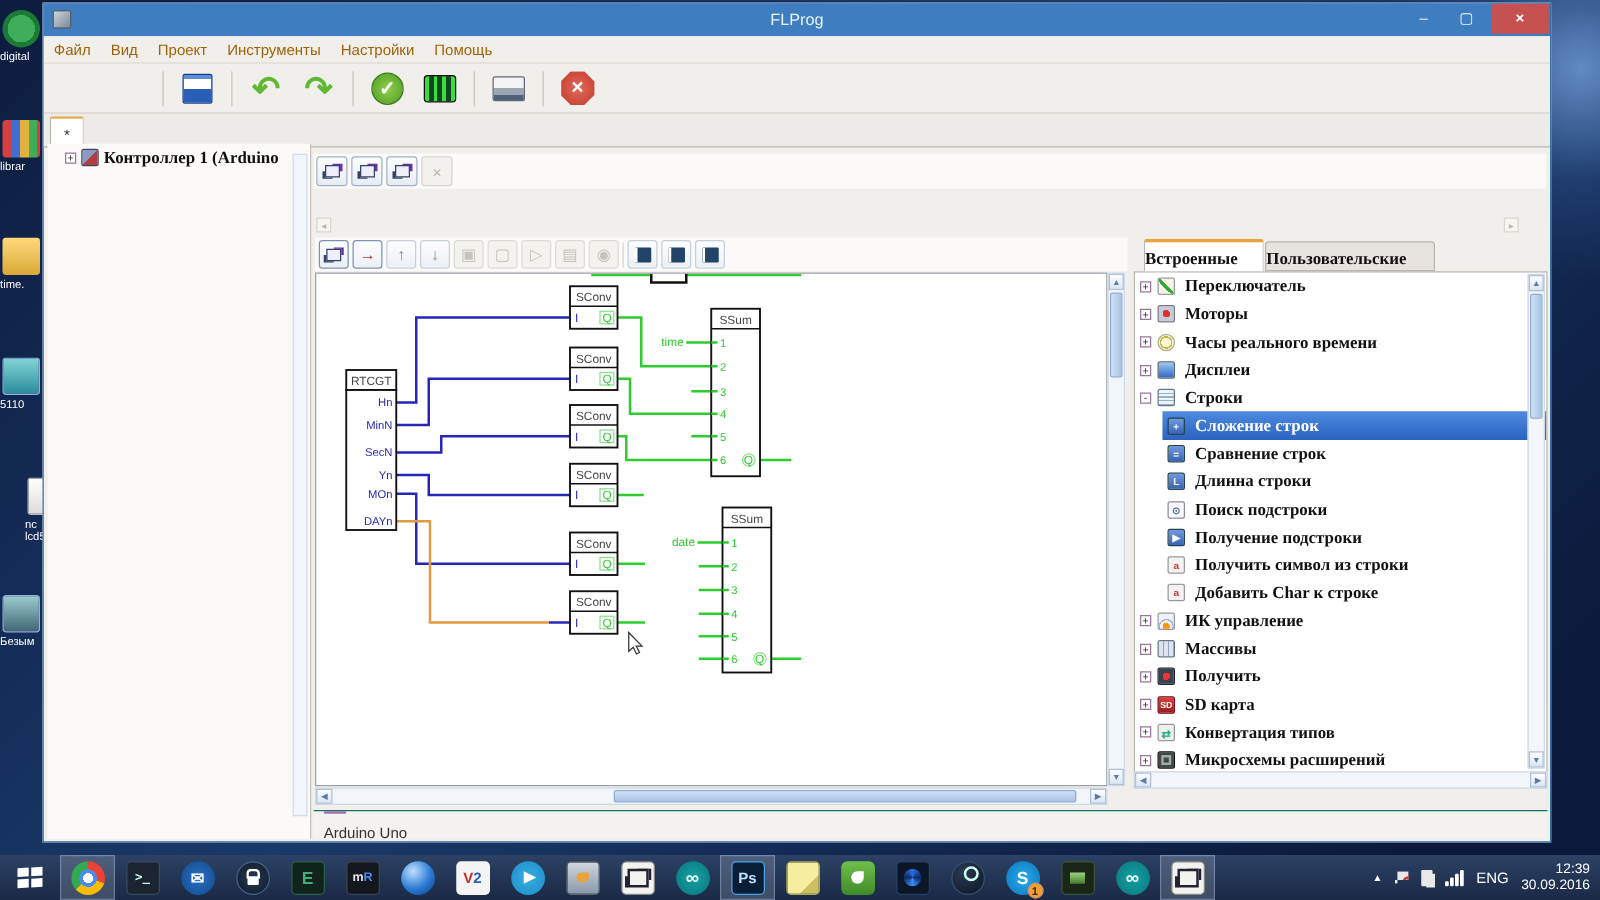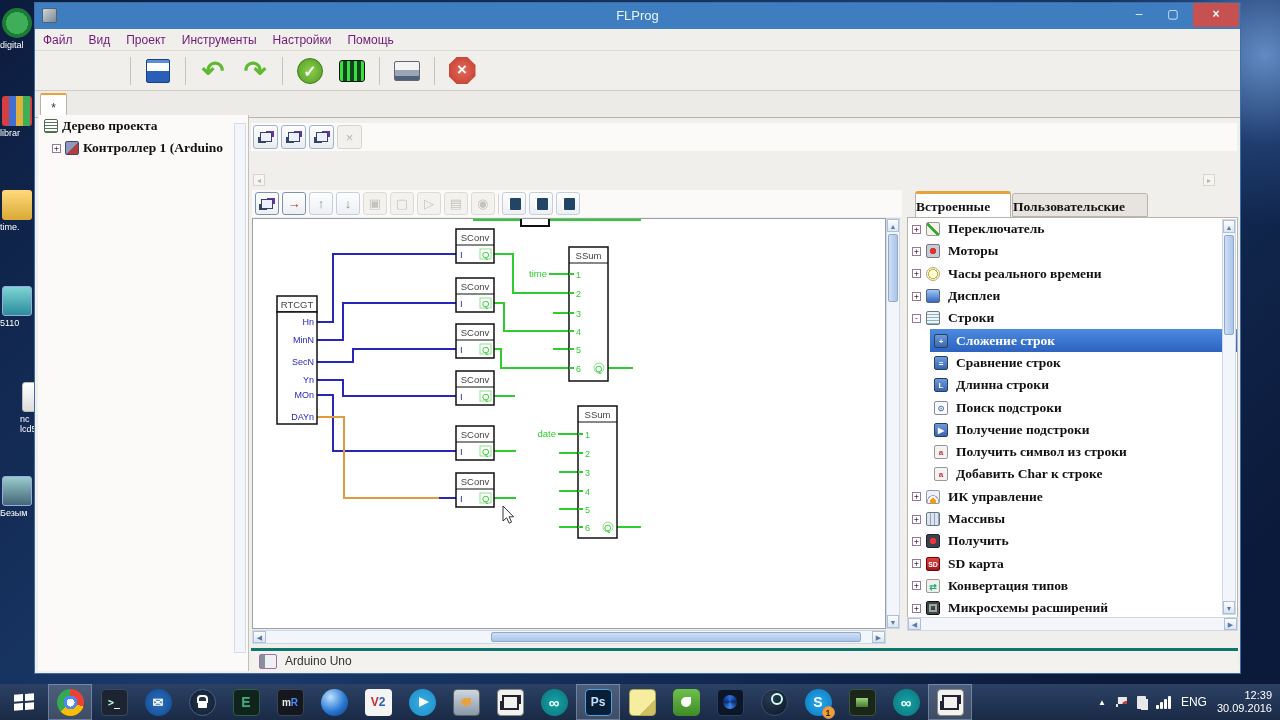--- a/index.html
+++ b/index.html
@@ -20,21 +20,21 @@
   .g-image{background:linear-gradient(#9cc,#467);border:1px solid #9ad;}
   
   #window{left:34px;top:2px;width:1207px;height:672px;background:#f0efec;border:1px solid #3a6ea5;}
   #titlebar{left:0;top:0;width:100%;height:26px;background:#3e7dbf;color:#eaf2fb;}
   #titlebar .title{position:absolute;left:0;right:0;top:5px;text-align:center;font-size:13px;}
   .tb-ic{position:absolute;left:7px;top:5px;width:15px;height:15px;background:linear-gradient(135deg,#cfd6dd,#7b8894);border:1px solid #55606a;border-radius:2px;}
   .wbtn{position:absolute;top:0;height:24px;text-align:center;color:#eaf2fb;font-size:12px;line-height:22px;cursor:default;}
   #btn-min{right:86px;width:30px;}
   #btn-max{right:52px;width:30px;}
   #btn-close{right:1px;width:46px;background:#c75050;color:#fff;font-weight:bold;}
-  #menubar{left:0;top:26px;width:100%;height:22px;background:#f1efec;border-bottom:1px solid #dcd8d2;display:flex;align-items:center;font-size:12px;color:#701a75;}
+  #menubar{left:0;top:26px;width:100%;height:22px;background:#f1efec;border-bottom:1px solid #dcd8d2;display:flex;align-items:center;font-size:12px;color:#a16207;}
   .menu-item{padding:2px 8px;}
   #maintoolbar{left:0;top:48px;width:100%;height:40px;background:#f1efec;border-bottom:1px solid #cfccc6;display:flex;align-items:center;padding-left:8px;gap:6px;}
   .tbtn{width:36px;height:34px;display:flex;align-items:center;justify-content:center;border-radius:3px;}
   .tsep{width:1px;height:28px;background:#c8c4bc;margin:0 3px;}
   .ic-save{width:24px;height:24px;border-radius:2px;border:1px solid #1a3f88;background:linear-gradient(180deg,#5a8fd8 0 14%,#fff 14% 52%,#2a5fb8 52%);}
   .ic-undo,.ic-redo{font-size:27px;font-weight:bold;color:#61b832;line-height:26px;}
   .ic-verify{width:26px;height:26px;border-radius:50%;background:radial-gradient(circle,#8ed04e,#4f9a22);border:1px solid #3a7a18;color:#fff;font-size:16px;font-weight:bold;text-align:center;line-height:25px;}
   .ic-compile{width:26px;height:22px;border-radius:3px;background:repeating-linear-gradient(90deg,#39e039 0 3px,#142 3px 7px),linear-gradient(#444,#111);border:1px solid #111;}
   .ic-upload{width:26px;height:20px;background:linear-gradient(#f4f4f4 0 45%,#9aa6b4 45%);border:1px solid #667;border-radius:2px;box-shadow:inset 0 -4px 0 #51607a;}
   .ic-stop{width:27px;height:27px;background:radial-gradient(circle,#e26a5a,#c0392b);clip-path:polygon(30% 0,70% 0,100% 30%,100% 70%,70% 100%,30% 100%,0 70%,0 30%);color:#fff;font-size:17px;font-weight:bold;text-align:center;line-height:26px;}
@@ -92,21 +92,21 @@
   #right-panel{left:872px;top:185px;width:331px;height:458px;}
   .rtab{position:absolute;top:3px;height:26px;font-family:"Liberation Serif",serif;font-weight:bold;font-size:13.5px;color:#111;line-height:26px;border:1px solid #b8b4ac;border-radius:3px 3px 0 0;}
   .rtab.active{background:#fff;border-bottom:none;border-top:3px solid #e8a33d;z-index:2;}
   .rtab.inactive{background:#e7e4df;top:5px;height:24px;}
   #lib-box{position:absolute;left:0;top:29px;width:331px;height:414px;background:#fff;border:1px solid #b8b4ac;overflow:hidden;}
   .lib-row{display:flex;align-items:center;gap:5px;height:22.3px;white-space:nowrap;font-family:"Liberation Serif",serif;font-weight:bold;font-size:13.5px;color:#111;padding-left:4px;position:relative;}
   .lib-row .lbl{padding:0 3px;}
   .lib-row.sel{background:linear-gradient(#4d8ae0,#2c63c0);color:#fff;}
   .ind1{margin-left:22px;}
   
-  #status-bar{left:216px;top:645px;width:987px;height:23px;background:#f4f2ef;border-top:3px solid #0f766e;display:flex;align-items:center;gap:8px;padding-left:8px;font-size:12px;color:#333;}
+  #status-bar{left:216px;top:645px;width:987px;height:23px;background:#f4f2ef;border-top:1px solid #0f766e;display:flex;align-items:flex-start;gap:8px;padding-left:8px;font-size:12px;color:#333;flex-direction:column;}
   .status-ic{width:18px;height:15px;border:1px solid #a070a8;border-radius:2px;background:linear-gradient(90deg,#8890a0 0 5px,#eef0f4 5px);}
   
   #taskbar{left:0;top:684px;width:1280px;height:36px;background:linear-gradient(#2c4164,#1a2a46);display:flex;align-items:stretch;z-index:5;}
   .tb-slot{width:44px;display:flex;align-items:center;justify-content:center;position:relative;}
   .tb-slot.tb-active{background:rgba(255,255,255,.16);box-shadow:inset 0 0 0 1px rgba(180,210,255,.35);}
   #start-slot{width:48px;}
   .win-logo{width:20px;height:17px;display:grid;grid-template-columns:9px 9px;grid-template-rows:7px 7px;gap:1.5px;transform:skewY(-4deg);}
   .win-logo div{background:#fff;}
   .tbi{width:27px;height:27px;display:flex;align-items:center;justify-content:center;font-weight:bold;color:#fff;position:relative;border-radius:4px;font-size:12px;}
   .tbi-chrome{border-radius:50%;background:radial-gradient(circle,#fff 0 4px,#4a8af4 4px 7px,transparent 7px),conic-gradient(#ea4335 0 30%,#fbbc05 30% 63%,#34a853 63%);}
@@ -227,24 +227,20 @@
       <div class="tsep"></div>
       <div class="tbtn">
         <div class="ic-stop">×</div>
       </div>
     </div>
   <div id="tabstrip" class="abs">
     <div id="doc-tab">*</div>
   </div>
 
   <div id="left-panel" class="abs">
-    <div class="ltree-row">
-      <span class="ti k-tree"></span>
-      <span>Дерево проекта</span>
-    </div>
     <div class="ltree-row" style="padding-left:14px;">
       <span class="exp">+</span>
       <span class="ti k-chip2"></span>
       <span>Контроллер 1 (Arduino </span>
     </div>
     <div class="lp-scroll"></div>
   </div>
 
   <div id="board-bar" class="abs">
       <div class="bbtn">

